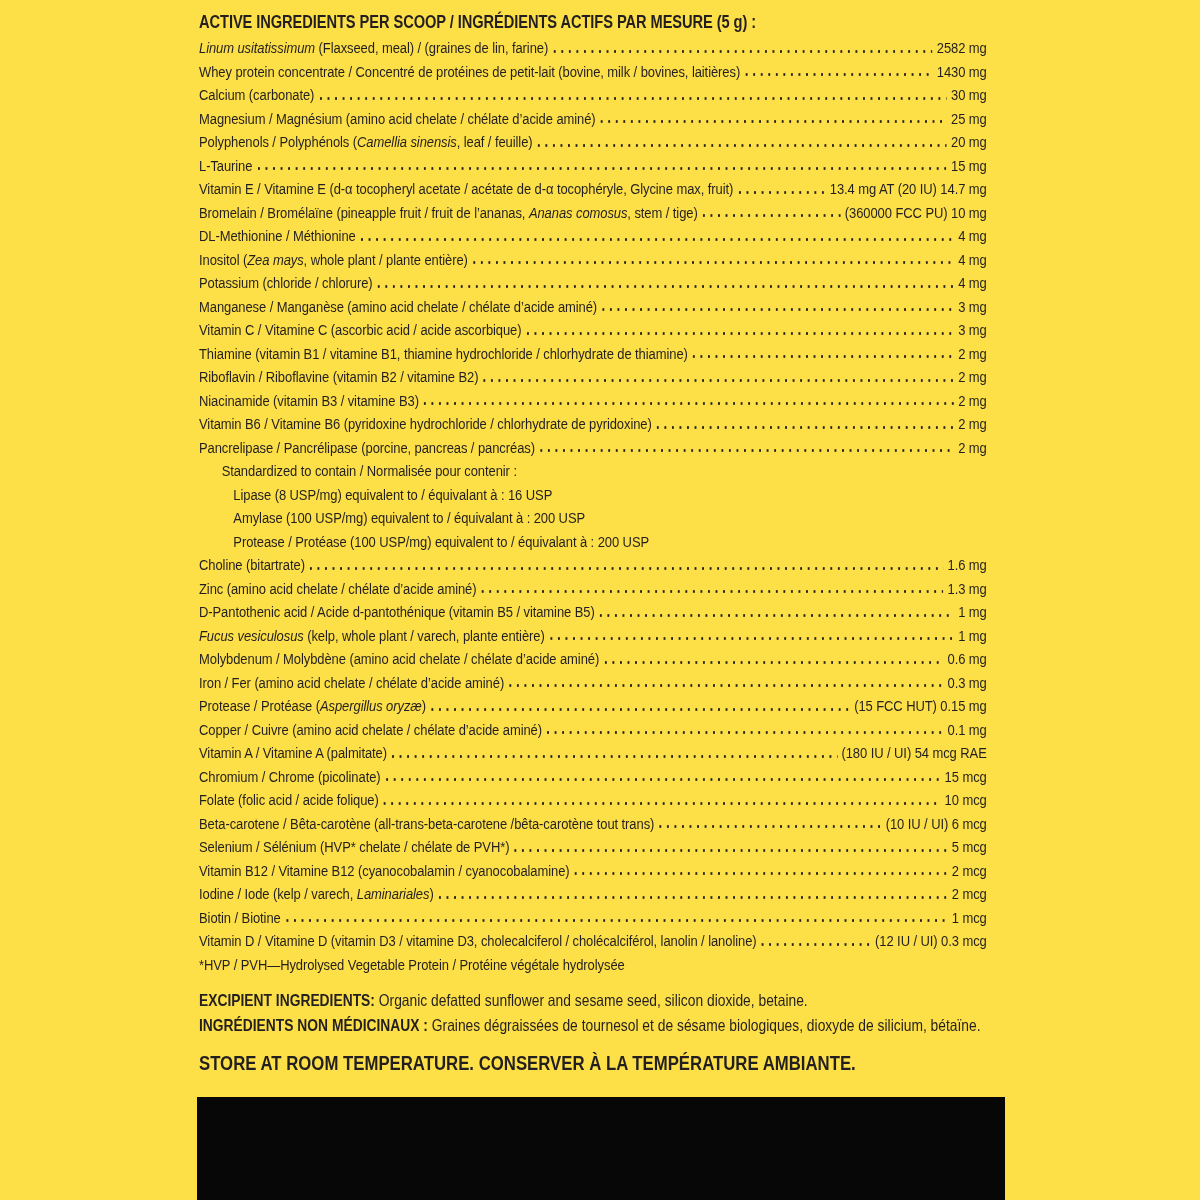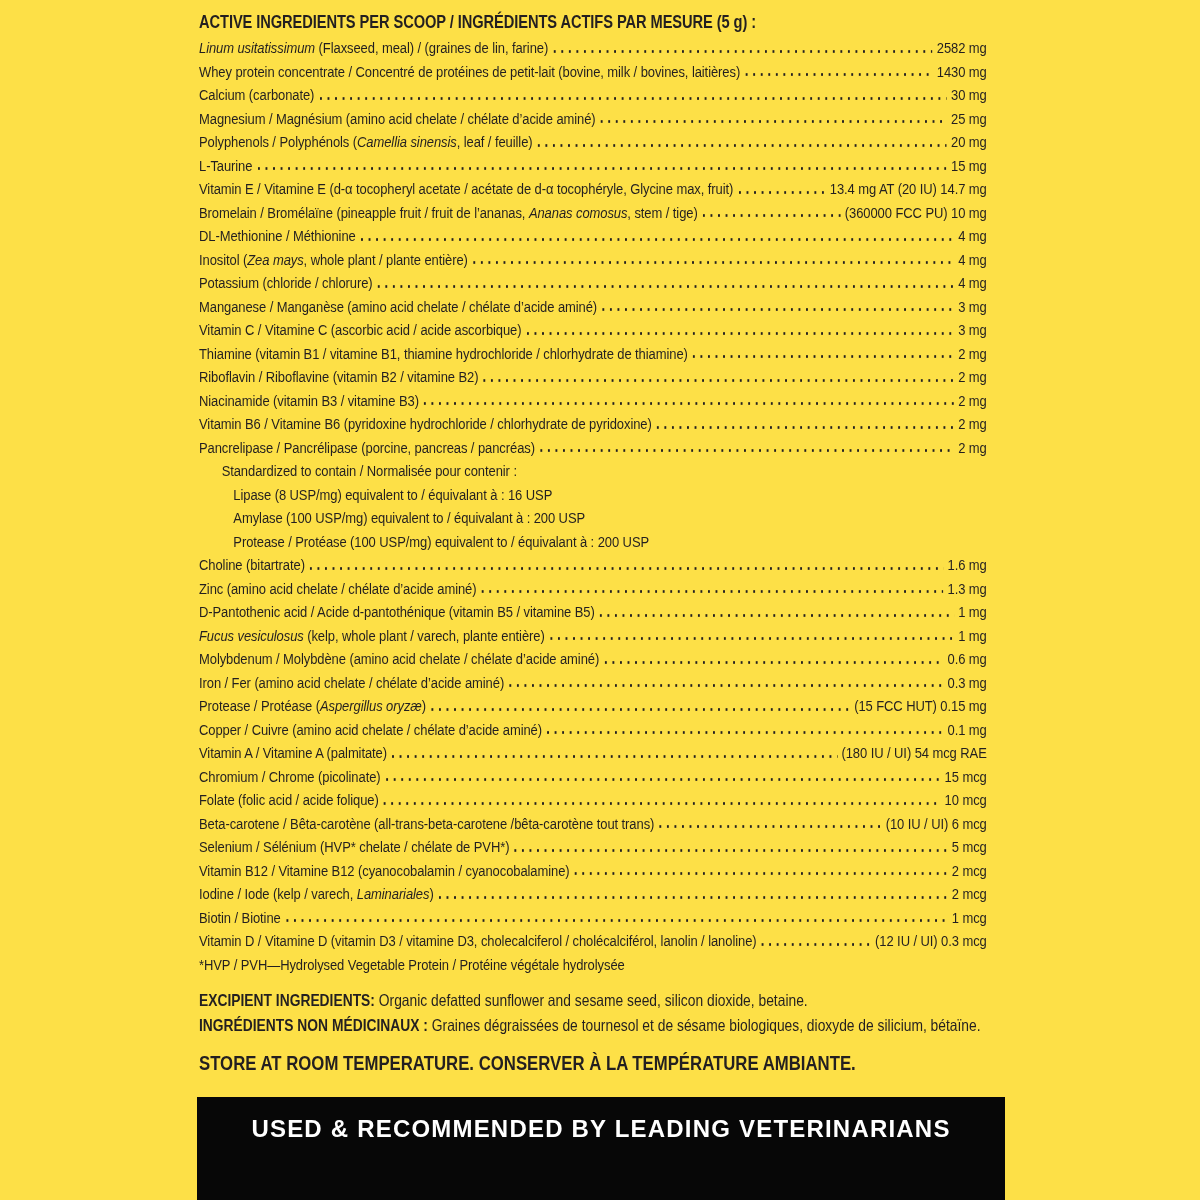--- a/index.html
+++ b/index.html
@@ -248,16 +248,15 @@
     </div>
 
   <div class="blk excipient cond">
     <div><span class="bold">EXCIPIENT INGREDIENTS:</span><span>  Organic defatted sunflower and sesame seed, silicon dioxide, betaine.</span></div>
     <div><span class="bold">INGRÉDIENTS NON MÉDICINAUX :</span><span> Graines dégraissées de tournesol et de sésame biologiques, dioxyde de silicium, bétaïne.</span></div>
   </div>
 
   <div class="blk storage cond">STORE AT ROOM TEMPERATURE. CONSERVER À LA TEMPÉRATURE AMBIANTE.</div>
 
   <div class="banner">
-    <div>USED &amp; RECOMMENDED BY LEADING VETERINARIANS</div>
   </div>
 
 </div>
 
 </body></html>

